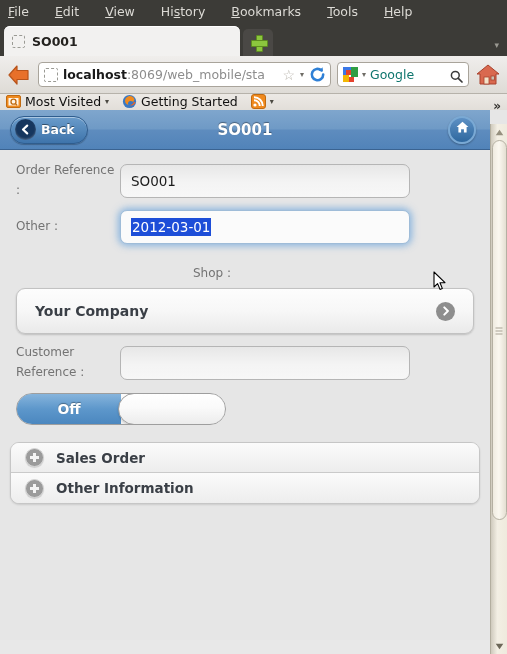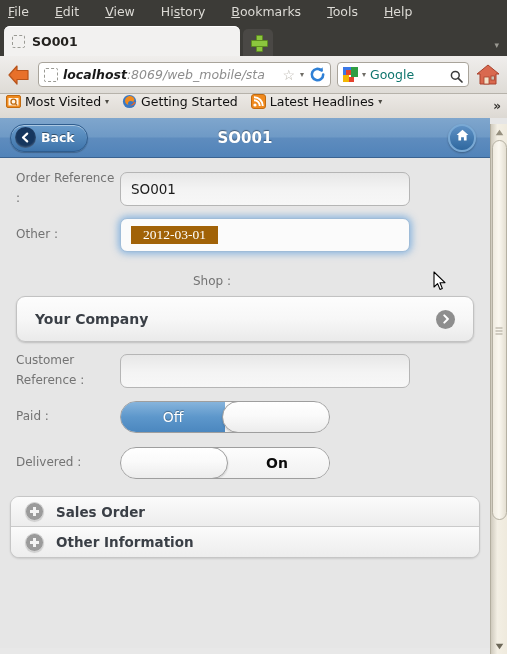--- a/index.html
+++ b/index.html
@@ -121,21 +121,20 @@
     height: 25px;
     background: #ffffff;
     border: 1px solid #a9a49b;
     border-radius: 4px;
     display: flex;
     align-items: center;
     padding: 0 4px 0 3px;
     gap: 5px;
     overflow: hidden;
     min-width: 0;
-    font-style: italic;
   }
   .url-favicon {
     width: 14px; height: 14px;
     border: 1px dashed #9a9a94;
     border-radius: 2px;
     flex: 0 0 auto;
     margin-left: 2px;
   }
   .url-text {
     flex: 1 1 auto;
@@ -201,21 +200,21 @@
   .bm .tri2 { font-size: 8px; color: #4b4942; }
   .bm-ico { width: 15px; height: 15px; position: relative; flex: 0 0 auto; }
   .chev-more {
     position: absolute; right: 6px; top: 5px;
     font-size: 12px; color: #33312d; font-weight: bold;
   }
 
   
   .viewport {
     position: absolute;
-    left: 0; top: 118px;
+    left: 0; top: 110px;
     width: 507px;
     height: 530px;
     background: #e6e6e6;
     overflow: hidden;
   }
 
   .apphdr {
     height: 40px;
     width: 490px;
     background: linear-gradient(to bottom, #7fa6cd 0%, #6f9ac6 48%, #5e8cbe 52%, #5183b9 100%);
@@ -295,24 +294,23 @@
     font-size: 13.5px;
     color: #1b1b1b;
     max-width: 290px;
   }
   .tfield.focused {
     background: #fbfbfb;
     border-color: #9fbcd8;
     box-shadow: 0 0 7px 2px rgba(110,165,220,.75);
   }
   .sel-text {
-    background: #a16207;
+    background: #1d4ed8;
     color: #ffffff;
-    padding: 1px 12px;
-    font-family: Liberation Serif, serif;
+    padding: 1px 1px;
   }
   .row-shop-label { padding-bottom: 0; min-height: 34px; align-items: flex-end; justify-content: center; }
 
   .selectrow {
     margin: 4px 16px 6px 16px;
     height: 46px;
     border-radius: 9px;
     border: 1px solid #c2c2c2;
     background: linear-gradient(to bottom, #fdfdfd 0%, #f7f7f7 50%, #eaeaea 100%);
     display: flex;
@@ -344,21 +342,21 @@
     flex: 0 0 auto;
     box-shadow: inset 0 1px 2px rgba(0,0,0,.22);
     background: #f3f3f3;
   }
   .toggle .track-on {
     position: absolute; left: 0; top: 0; bottom: 0; width: 50%;
     background: linear-gradient(to bottom, #86b4dc 0%, #5d97cb 50%, #4b87bf 100%);
     display: flex; align-items: center; justify-content: center;
   }
   .toggle .track-on span {
-    color: #ffffff; font-size: 14px; font-weight: normal;
+    color: #ffffff; font-size: 14px; font-weight: bold;
     text-shadow: 0 -1px 1px rgba(0,0,0,.35);
   }
   .toggle .track-off {
     position: absolute; right: 0; top: 0; bottom: 0; width: 50%;
     display: flex; align-items: center; justify-content: center;
     background: linear-gradient(to bottom, #fdfdfd, #f0f0f0);
   }
   .toggle .track-off span {
     color: #0b0b0b; font-size: 14px; font-weight: bold;
   }
@@ -552,21 +550,20 @@
     </div>
     <div class="bm">
       <span class="bm-ico">
         <svg width="15" height="15" viewBox="0 0 15 15">
           <rect x="0.5" y="0.5" width="14" height="14" rx="2.5" fill="#f08a1e" stroke="#c06a10"></rect>
           <circle cx="4" cy="11" r="1.6" fill="#ffffff"></circle>
           <path d="M3 7.2a4.8 4.8 0 0 1 4.8 4.8h2A6.8 6.8 0 0 0 3 5.2z" fill="#ffffff"></path>
           <path d="M3 3.2a8.8 8.8 0 0 1 8.8 8.8" fill="none" stroke="#ffffff" stroke-width="1.9"></path>
         </svg>
       </span>
-      <span>Latest Headlines</span>
       <span class="tri2">▾</span>
     </div>
     <span class="chev-more">»</span>
   </div>
 
   <div class="viewport">
 
     <div class="apphdr">
       <div class="backbtn">
         <span class="circ">
@@ -615,44 +612,31 @@
       </div>
 
       <div class="row">
         <div class="lab">Customer Reference :</div>
         <div class="tfield">
           <span></span>
         </div>
       </div>
 
       <div class="row">
-        <div class="lab">Paid :</div>
         <div class="toggle is-off">
           <span class="track-on">
             <span>Off</span>
           </span>
           <span class="track-off">
             <span></span>
           </span>
           <span class="knob"></span>
         </div>
       </div>
 
-      <div class="row">
-        <div class="lab">Delivered :</div>
-        <div class="toggle is-on">
-          <span class="track-on" style="background:linear-gradient(to bottom,#fdfdfd,#f0f0f0)">
-            <span></span>
-          </span>
-          <span class="track-off">
-            <span>On</span>
-          </span>
-          <span class="knob"></span>
-        </div>
-      </div>
 
       <div class="accordion">
         <div class="acc-item">
           <span class="plus-circ"></span>
           <span class="acc-label">Sales Order</span>
         </div>
         <div class="acc-item">
           <span class="plus-circ"></span>
           <span class="acc-label">Other Information</span>
         </div>

